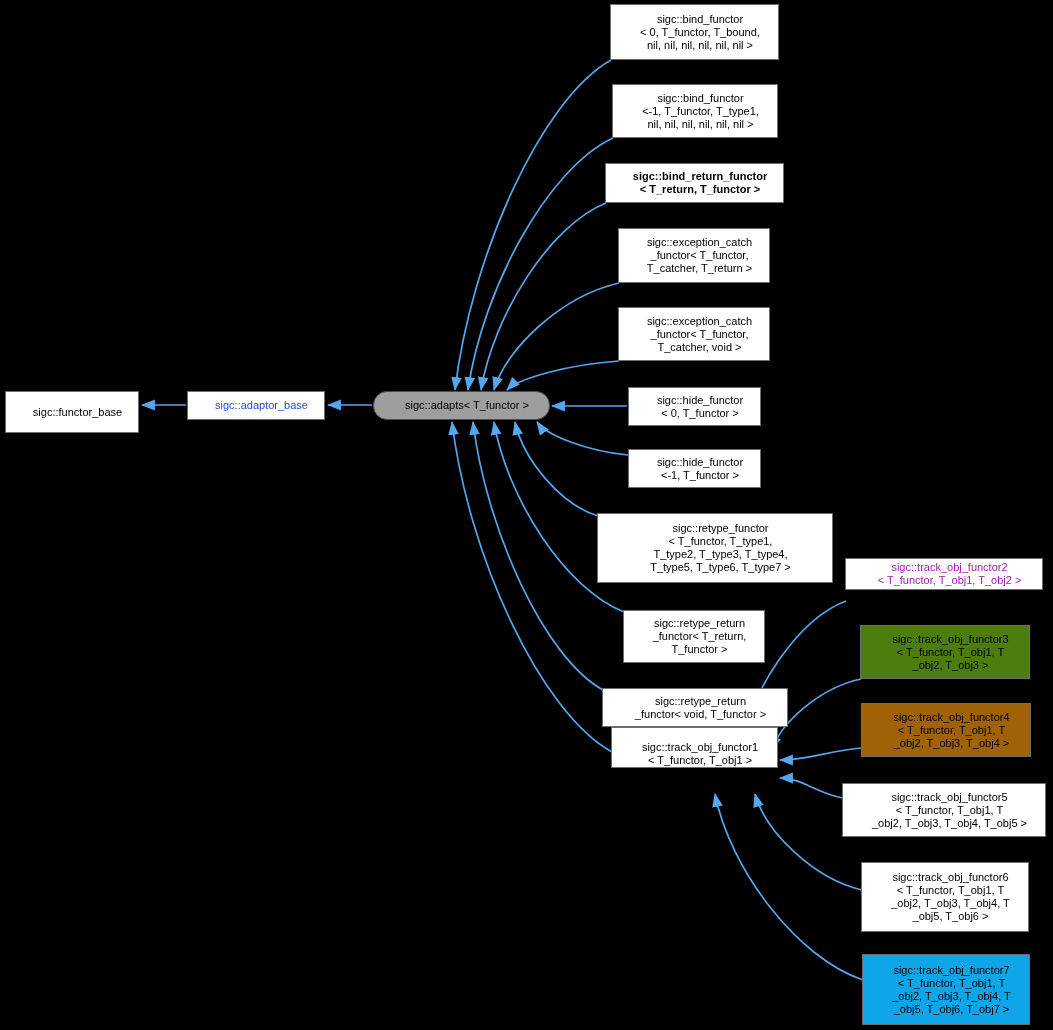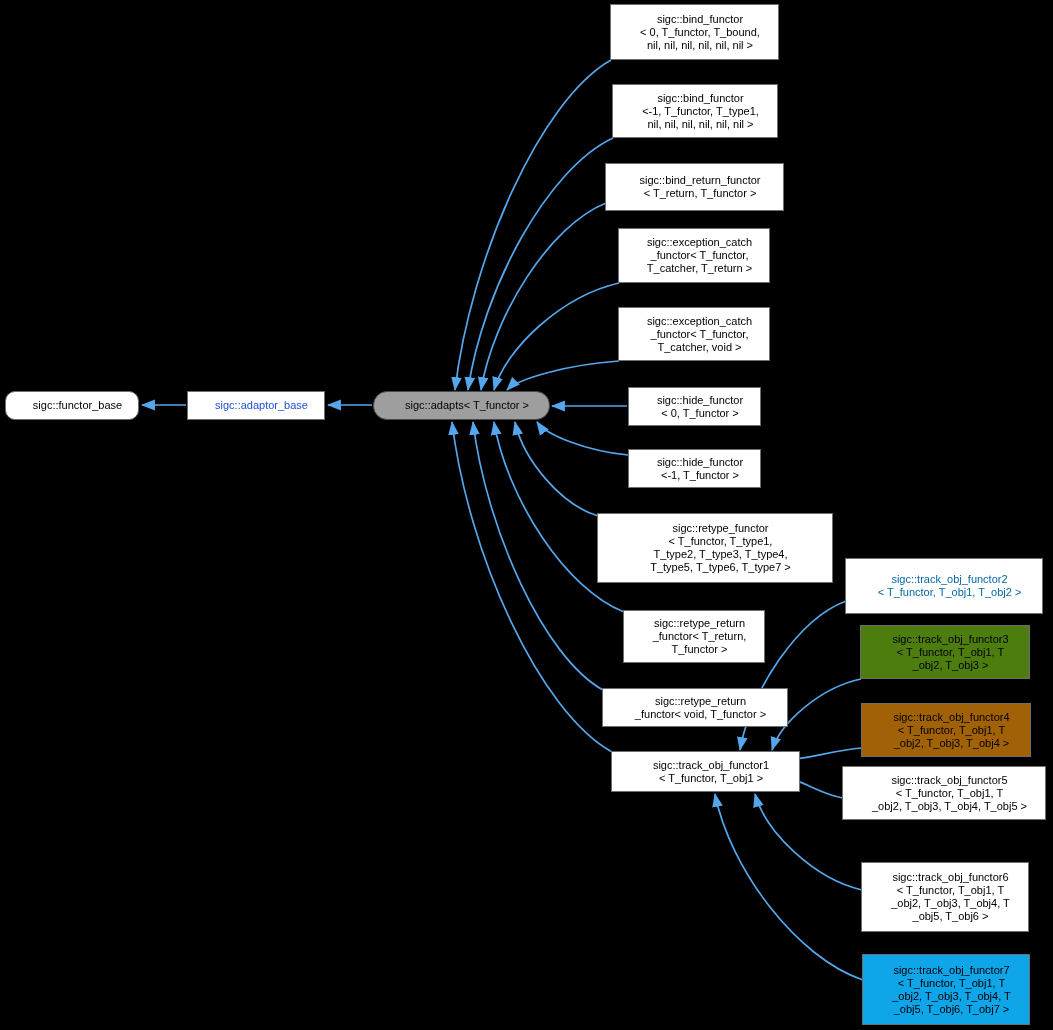--- a/index.html
+++ b/index.html
@@ -66,61 +66,61 @@
         <path d="M612,752 C540,712.4 468,554 452,422" fill="none" stroke="#54a7ec" stroke-width="1.7" marker-end="url(#arrowhead)"></path>
         <path d="M846,601 C798.3,618.88 750.6,690.4 740,750" fill="none" stroke="#54a7ec" stroke-width="1.7" marker-end="url(#arrowhead)"></path>
         <path d="M861,679 C820.95,687.52 780.9,721.6 772,750" fill="none" stroke="#54a7ec" stroke-width="1.7" marker-end="url(#arrowhead)"></path>
         <path d="M862,748 C829.2,750.4 808.7,760 780,760" fill="none" stroke="#54a7ec" stroke-width="1.7" marker-end="url(#arrowhead)"></path>
         <path d="M843,798 C817.8,794 802.05,778 780,778" fill="none" stroke="#54a7ec" stroke-width="1.7" marker-end="url(#arrowhead)"></path>
         <path d="M862,890 C813.85,878.48 765.7,832.4 755,794" fill="none" stroke="#54a7ec" stroke-width="1.7" marker-end="url(#arrowhead)"></path>
         <path d="M863,980 C796.4,957.68 729.8,868.4 715,794" fill="none" stroke="#54a7ec" stroke-width="1.7" marker-end="url(#arrowhead)"></path>
       </g>
   </svg>
   <div id="node-layer">
-      <div class="node" style="left: 5px; top: 391px; width: 134px; height: 29px; background: rgb(255, 255, 255); border-color: rgb(110, 110, 110); color: rgb(0, 0, 0); border-radius: 10px;"><span class="lbl">sigc::functor_base</span></div>
+      <div class="node" style="left: 5px; top: 391px; width: 134px; height: 42px; background: rgb(255, 255, 255); border-color: rgb(110, 110, 110); color: rgb(0, 0, 0);"><span class="lbl">sigc::functor_base</span></div>
       <div class="node" style="left: 187px; top: 391px; width: 138px; height: 29px; background: rgb(255, 255, 255); border-color: rgb(110, 110, 110); color: #1d4ed8;"><span class="lbl">sigc::adaptor_base</span></div>
       <div class="node highlight" style="left: 373px; top: 391px; width: 177px; height: 29px; background: rgb(158, 158, 158); border-color: rgb(74, 74, 74); color: rgb(0, 0, 0); border-radius: 14px;"><span class="lbl">sigc::adapts&lt; T_functor &gt;</span></div>
       <div class="node" style="left: 610px; top: 4px; width: 169px; height: 56px; background: rgb(255, 255, 255); border-color: rgb(110, 110, 110); color: rgb(0, 0, 0);"><span class="lbl">sigc::bind_functor
 &lt; 0, T_functor, T_bound,
 nil, nil, nil, nil, nil, nil &gt;</span></div>
       <div class="node" style="left: 612px; top: 84px; width: 166px; height: 54px; background: rgb(255, 255, 255); border-color: rgb(110, 110, 110); color: rgb(0, 0, 0);"><span class="lbl">sigc::bind_functor
 &lt;-1, T_functor, T_type1,
 nil, nil, nil, nil, nil, nil &gt;</span></div>
-      <div class="node" style="left: 605px; top: 163px; width: 179px; height: 48px; background: rgb(255, 255, 255); border-color: rgb(110, 110, 110); color: rgb(0, 0, 0);"><span class="lbl">sigc::bind_return_functor
+      <div class="node" style="left: 605px; top: 163px; width: 179px; height: 40px; background: rgb(255, 255, 255); border-color: rgb(110, 110, 110); color: rgb(0, 0, 0); font-weight: bold;"><span class="lbl">sigc::bind_return_functor
 &lt; T_return, T_functor &gt;</span></div>
       <div class="node" style="left: 618px; top: 228px; width: 152px; height: 55px; background: rgb(255, 255, 255); border-color: rgb(110, 110, 110); color: rgb(0, 0, 0);"><span class="lbl">sigc::exception_catch
 _functor&lt; T_functor,
 T_catcher, T_return &gt;</span></div>
       <div class="node" style="left: 618px; top: 307px; width: 152px; height: 54px; background: rgb(255, 255, 255); border-color: rgb(110, 110, 110); color: rgb(0, 0, 0);"><span class="lbl">sigc::exception_catch
 _functor&lt; T_functor,
 T_catcher, void &gt;</span></div>
       <div class="node" style="left: 628px; top: 387px; width: 133px; height: 39px; background: rgb(255, 255, 255); border-color: rgb(110, 110, 110); color: rgb(0, 0, 0);"><span class="lbl">sigc::hide_functor
 &lt; 0, T_functor &gt;</span></div>
       <div class="node" style="left: 628px; top: 449px; width: 133px; height: 39px; background: rgb(255, 255, 255); border-color: rgb(110, 110, 110); color: rgb(0, 0, 0);"><span class="lbl">sigc::hide_functor
 &lt;-1, T_functor &gt;</span></div>
       <div class="node" style="left: 597px; top: 513px; width: 236px; height: 70px; background: rgb(255, 255, 255); border-color: rgb(110, 110, 110); color: rgb(0, 0, 0);"><span class="lbl">sigc::retype_functor
 &lt; T_functor, T_type1,
 T_type2, T_type3, T_type4,
 T_type5, T_type6, T_type7 &gt;</span></div>
       <div class="node" style="left: 623px; top: 610px; width: 142px; height: 53px; background: rgb(255, 255, 255); border-color: rgb(110, 110, 110); color: rgb(0, 0, 0);"><span class="lbl">sigc::retype_return
 _functor&lt; T_return,
 T_functor &gt;</span></div>
       <div class="node" style="left: 602px; top: 688px; width: 186px; height: 39px; background: rgb(255, 255, 255); border-color: rgb(110, 110, 110); color: rgb(0, 0, 0);"><span class="lbl">sigc::retype_return
 _functor&lt; void, T_functor &gt;</span></div>
-      <div class="node" style="left: 611px; top: 751px; width: 189px; height: 41px; background: rgb(255, 255, 255); border-color: rgb(110, 110, 110); color: rgb(0, 0, 0);"><span class="lbl">sigc::track_obj_functor1
+      <div class="node" style="left: 611px; top: 727px; width: 167px; height: 41px; background: rgb(255, 255, 255); border-color: rgb(110, 110, 110); color: rgb(0, 0, 0); align-items: flex-end;"><span class="lbl">sigc::track_obj_functor1
 &lt; T_functor, T_obj1 &gt;</span></div>
-      <div class="node" style="left: 845px; top: 558px; width: 198px; height: 56px; background: rgb(255, 255, 255); border-color: rgb(110, 110, 110); color: #0369a1;"><span class="lbl">sigc::track_obj_functor2
+      <div class="node" style="left: 845px; top: 558px; width: 198px; height: 32px; background: rgb(255, 255, 255); border-color: rgb(110, 110, 110); color: #a21caf;"><span class="lbl">sigc::track_obj_functor2
 &lt; T_functor, T_obj1, T_obj2 &gt;</span></div>
       <div class="node" style="left: 860px; top: 625px; width: 170px; height: 54px; background: #4d7c0f; border-color: rgb(110, 110, 110); color: rgb(0, 0, 0);"><span class="lbl">sigc::track_obj_functor3
 &lt; T_functor, T_obj1, T
 _obj2, T_obj3 &gt;</span></div>
       <div class="node" style="left: 861px; top: 703px; width: 170px; height: 54px; background: #a16207; border-color: rgb(110, 110, 110); color: rgb(0, 0, 0);"><span class="lbl">sigc::track_obj_functor4
 &lt; T_functor, T_obj1, T
 _obj2, T_obj3, T_obj4 &gt;</span></div>
-      <div class="node" style="left: 842px; top: 766px; width: 204px; height: 54px; background: rgb(255, 255, 255); border-color: rgb(110, 110, 110); color: rgb(0, 0, 0);"><span class="lbl">sigc::track_obj_functor5
+      <div class="node" style="left: 842px; top: 783px; width: 204px; height: 54px; background: rgb(255, 255, 255); border-color: rgb(110, 110, 110); color: rgb(0, 0, 0);"><span class="lbl">sigc::track_obj_functor5
 &lt; T_functor, T_obj1, T
 _obj2, T_obj3, T_obj4, T_obj5 &gt;</span></div>
       <div class="node" style="left: 861px; top: 862px; width: 168px; height: 70px; background: rgb(255, 255, 255); border-color: rgb(110, 110, 110); color: rgb(0, 0, 0);"><span class="lbl">sigc::track_obj_functor6
 &lt; T_functor, T_obj1, T
 _obj2, T_obj3, T_obj4, T
 _obj5, T_obj6 &gt;</span></div>
       <div class="node" style="left: 862px; top: 954px; width: 168px; height: 71px; background: #0ea5e9; border-color: rgb(110, 110, 110); color: rgb(0, 0, 0);"><span class="lbl">sigc::track_obj_functor7
 &lt; T_functor, T_obj1, T
 _obj2, T_obj3, T_obj4, T
 _obj5, T_obj6, T_obj7 &gt;</span></div>

